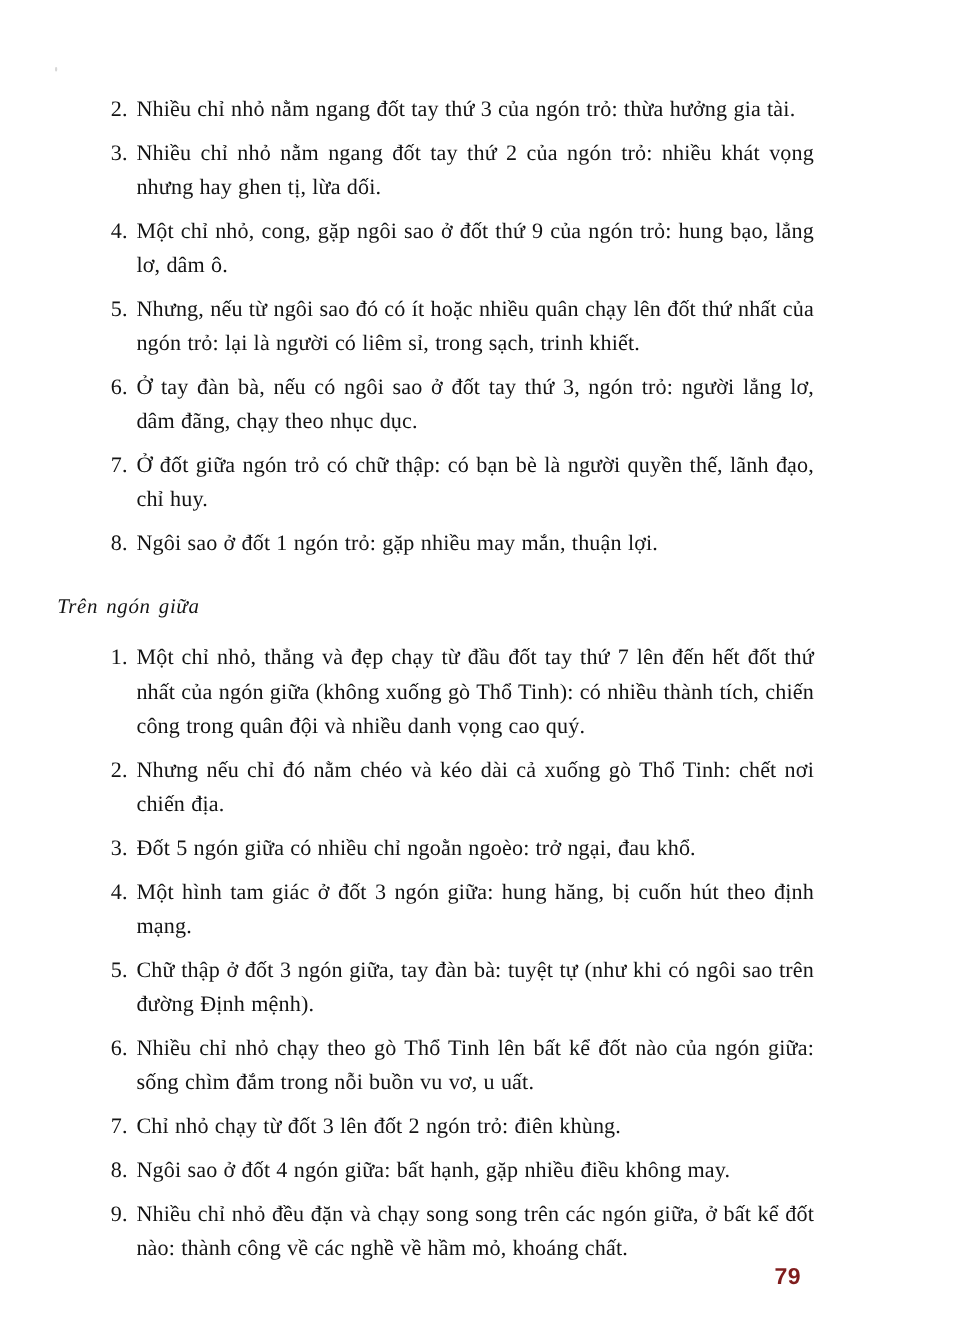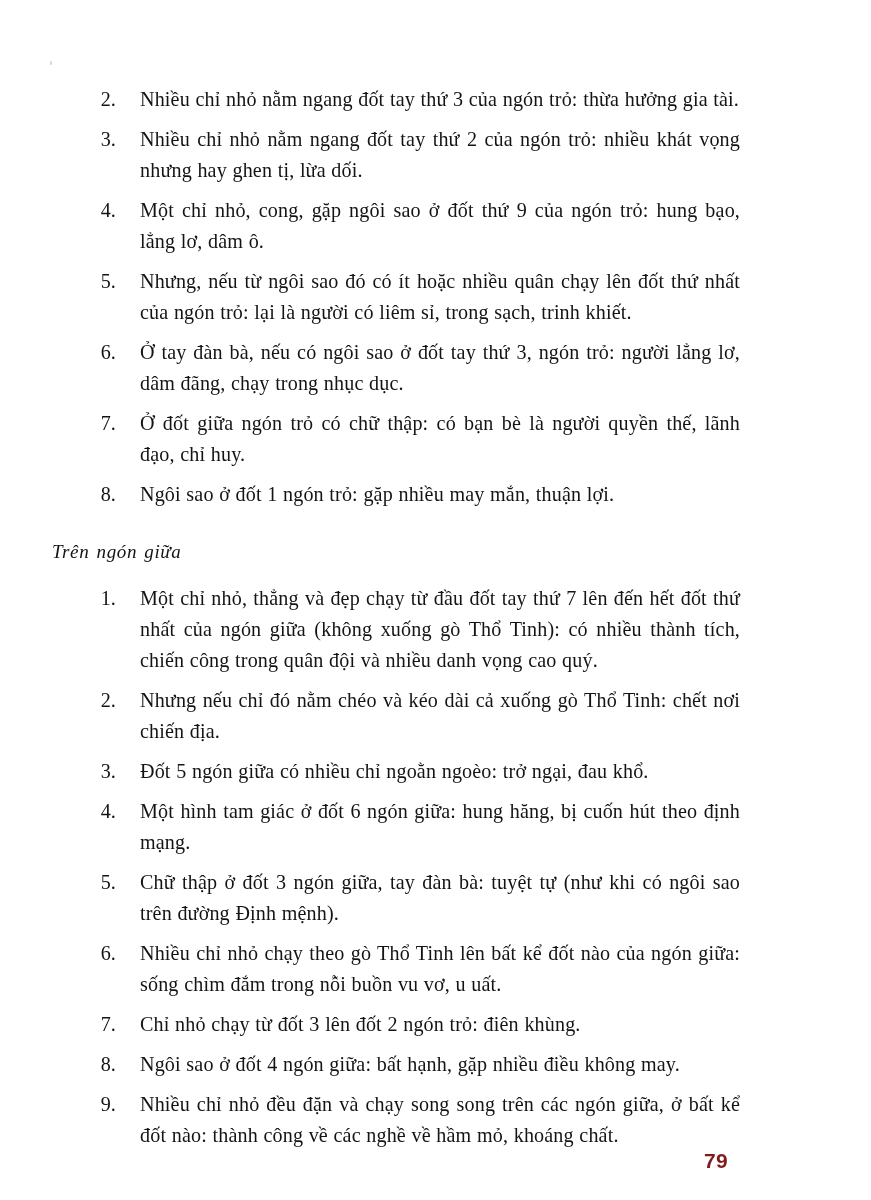--- a/index.html
+++ b/index.html
@@ -67,21 +67,20 @@
     left: 0;
     top: 0;
     width: 20px;
     text-align: right;
     font-size: 20.1px;
     line-height: 31px;
   }
 
   .num-list li .body {
     display: block;
-    margin-left: 16px;
   }
 
   
   .section-heading {
     margin: 0;
     padding: 0;
     font-size: 19px;
     font-weight: normal;
     font-style: italic;
     line-height: 31px;
@@ -126,21 +125,21 @@
       <li>
         <span class="marker">4.</span>
         <span class="body">Một chỉ nhỏ, cong, gặp ngôi sao ở đốt thứ 9 của ngón trỏ: hung bạo, lẳng lơ, dâm ô.</span>
       </li>
       <li>
         <span class="marker">5.</span>
         <span class="body">Nhưng, nếu từ ngôi sao đó có ít hoặc nhiều quân chạy lên đốt thứ nhất của ngón trỏ: lại là người có liêm sỉ, trong sạch, trinh khiết.</span>
       </li>
       <li>
         <span class="marker">6.</span>
-        <span class="body">Ở tay đàn bà, nếu có ngôi sao ở đốt tay thứ 3, ngón trỏ: người lẳng lơ, dâm đãng, chạy trong nhục dục.</span>
+        <span class="body">Ở tay đàn bà, nếu có ngôi sao ở đốt tay thứ 3, ngón trỏ: người lẳng lơ, dâm đãng, chạy theo nhục dục.</span>
       </li>
       <li>
         <span class="marker">7.</span>
         <span class="body">Ở đốt giữa ngón trỏ có chữ thập: có bạn bè là người quyền thế, lãnh đạo, chỉ huy.</span>
       </li>
       <li>
         <span class="marker">8.</span>
         <span class="body">Ngôi sao ở đốt 1 ngón trỏ: gặp nhiều may mắn, thuận lợi.</span>
       </li>
     </ol>
@@ -159,21 +158,21 @@
       <li>
         <span class="marker">2.</span>
         <span class="body">Nhưng nếu chỉ đó nằm chéo và kéo dài cả xuống gò Thổ Tinh: chết nơi chiến địa.</span>
       </li>
       <li>
         <span class="marker">3.</span>
         <span class="body">Đốt 5 ngón giữa có nhiều chỉ ngoằn ngoèo: trở ngại, đau khổ.</span>
       </li>
       <li>
         <span class="marker">4.</span>
-        <span class="body">Một hình tam giác ở đốt 6 ngón giữa: hung hăng, bị cuốn hút theo định mạng.</span>
+        <span class="body">Một hình tam giác ở đốt 3 ngón giữa: hung hăng, bị cuốn hút theo định mạng.</span>
       </li>
       <li>
         <span class="marker">5.</span>
         <span class="body">Chữ thập ở đốt 3 ngón giữa, tay đàn bà: tuyệt tự (như khi có ngôi sao trên đường Định mệnh).</span>
       </li>
       <li>
         <span class="marker">6.</span>
         <span class="body">Nhiều chỉ nhỏ chạy theo gò Thổ Tinh lên bất kể đốt nào của ngón giữa: sống chìm đắm trong nỗi buồn vu vơ, u uất.</span>
       </li>
       <li>

